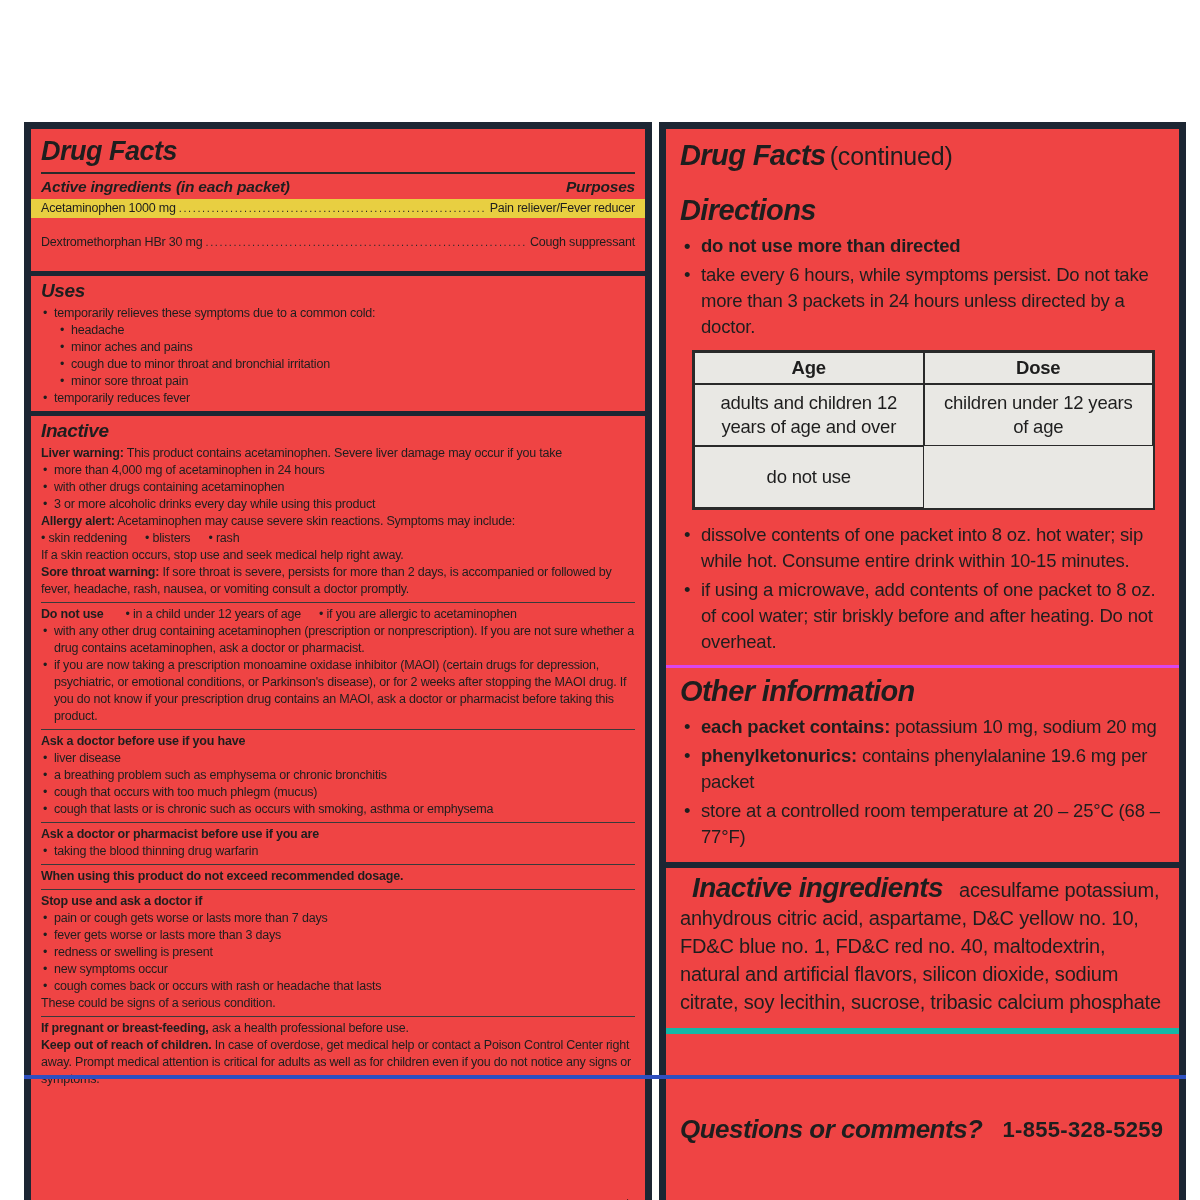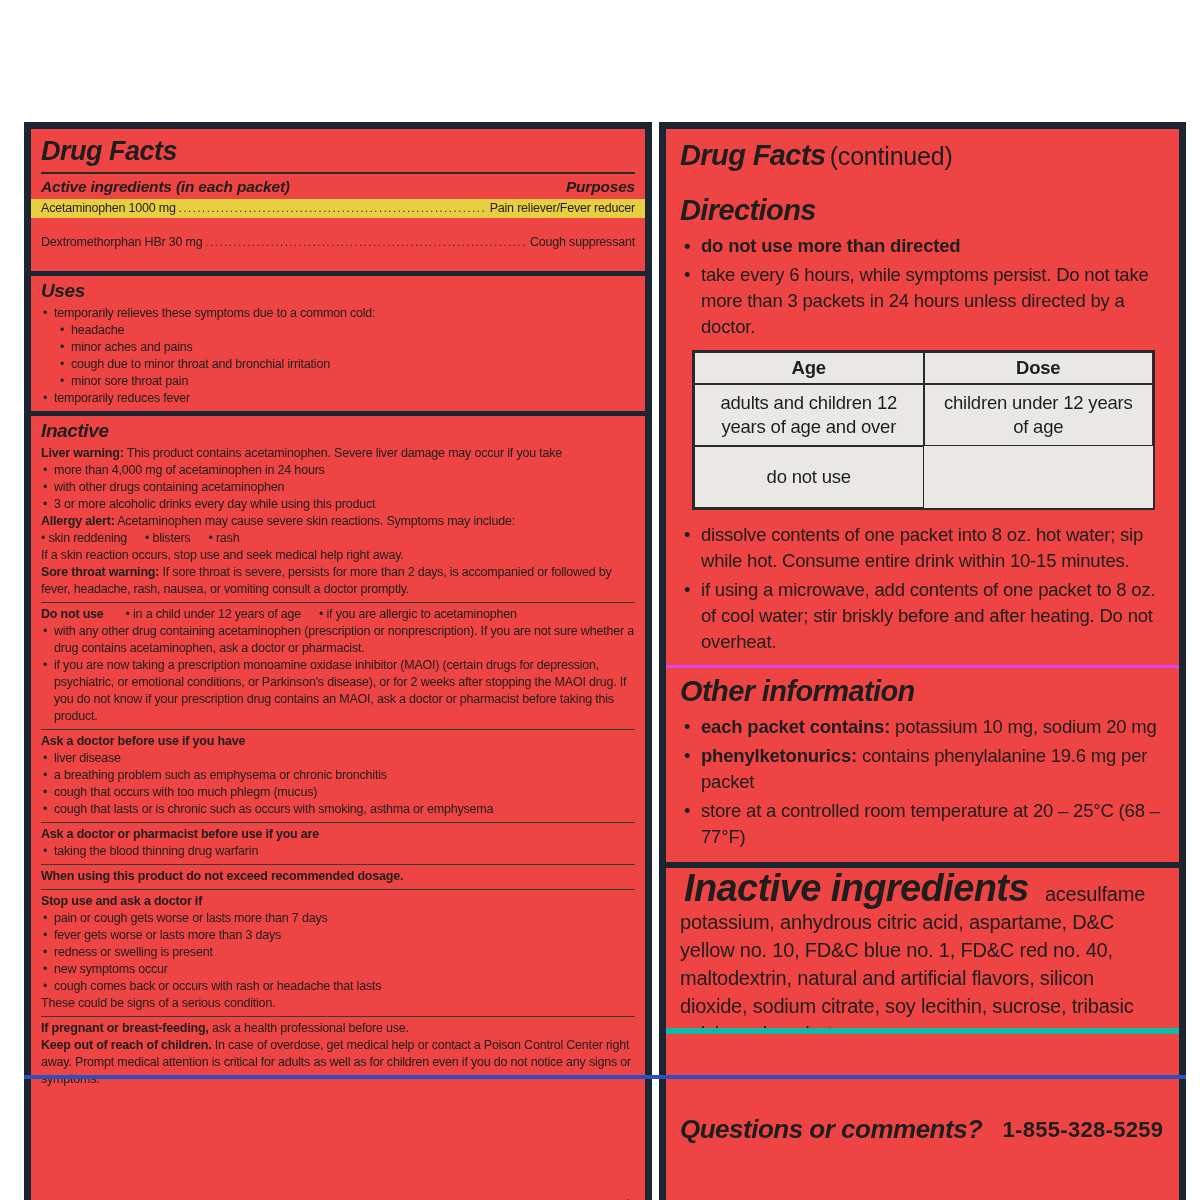--- a/index.html
+++ b/index.html
@@ -56,21 +56,21 @@
   .rh1 { font-size:29px; font-weight:bold; font-style:italic; letter-spacing:-0.6px; margin:3px 0 6px; }
   .rbu { position:relative; padding-left:21px; font-size:18.5px; line-height:26px; margin:0 0 3px; }
   .rbu::before { content:"\2022"; position:absolute; left:4px; }
   .rbu.boldtext { font-weight:bold; }
   .dtable { display:grid; grid-template-columns:1fr 1fr; border:2px solid #2a2a2a;
     margin:10px 10px 12px 12px; text-align:center; font-size:18.5px; line-height:24px; background:#e9e8e4; }
   .dcell { border:1px solid #2a2a2a; display:flex; align-items:center; justify-content:center; padding:2px 10px; box-sizing:border-box; }
   .dcell.header { min-height:32px; }
   .dcell.body { min-height:62px; }
   .inactive-p { font-size:20px; line-height:28px; margin:2px 0 0; }
-  .rh1.inline { display:inline; font-size:38px; margin:0 16px 0 4px; }
+  .rh1.inline { display:inline; font-size:28px; margin:0 16px 0 12px; }
   .q-heading { font-size:26px; font-weight:bold; font-style:italic; letter-spacing:-0.5px; }
   .phone { font-size:22px; font-weight:bold; letter-spacing:0.3px; }
   .blue-edge { position:absolute; left:24px; top:1075px; width:1162px; height:4px; background:#2e4fc0; }
 </style>
 </head>
 <body>
 
 <div>
 
   <div class="panel left-panel">

